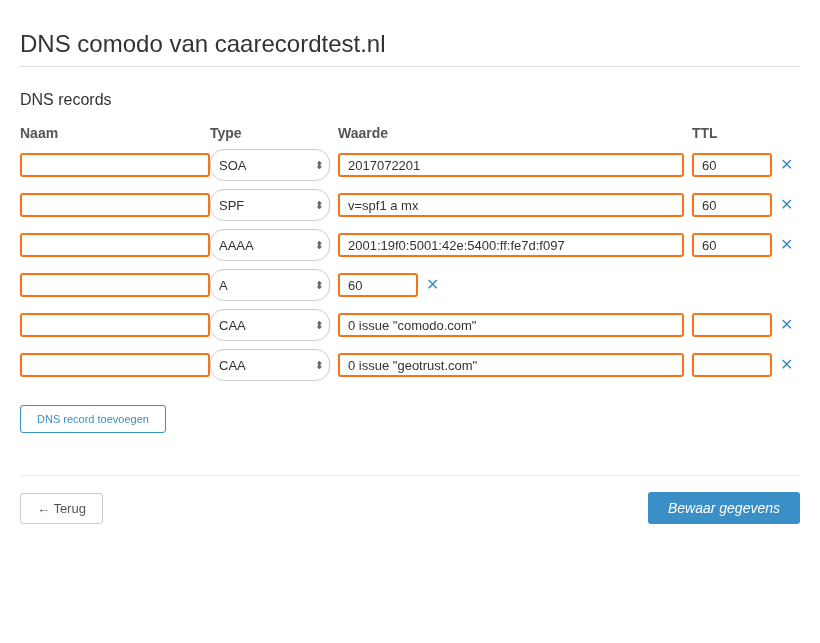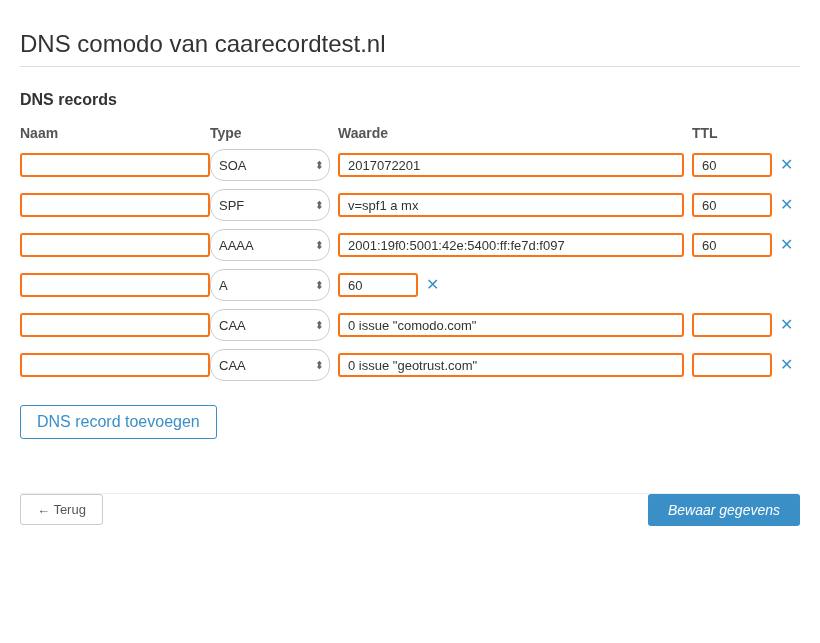--- a/index.html
+++ b/index.html
@@ -29,21 +29,21 @@
     }
 
     .title-divider {
       border: none;
       border-top: 1px solid #ddd;
       margin-bottom: 24px;
     }
 
     .section-title {
       font-size: 16px;
-      font-weight: 700;
+      font-weight: 400;
       color: #333;
       margin-bottom: 16px;
     }
 
     .dns-table {
       width: 100%;
     }
 
     .table-header {
       display: flex;
@@ -147,29 +147,30 @@
     }
 
     .add-record-btn {
       margin-top: 16px;
       margin-bottom: 40px;
       background: #fff;
       border: 1px solid #3a8fc7;
       color: #3a8fc7;
       border-radius: 3px;
       padding: 7px 16px;
-      font-size: 16px;
+      font-size: 11px;
       cursor: pointer;
     }
 
     .footer-actions {
       display: flex;
       justify-content: space-between;
-      align-items: flex-start;
-      margin-top: 14px;
+      align-items: flex-end;
+      margin-top: 2px;
+      padding-top: 16px;
       border-top: 1px solid #eee;
     }
 
     .back-btn {
       background: #fff;
       border: 1px solid #ccc;
       color: #555;
       border-radius: 3px;
       padding: 7px 16px;
       font-size: 13px;

